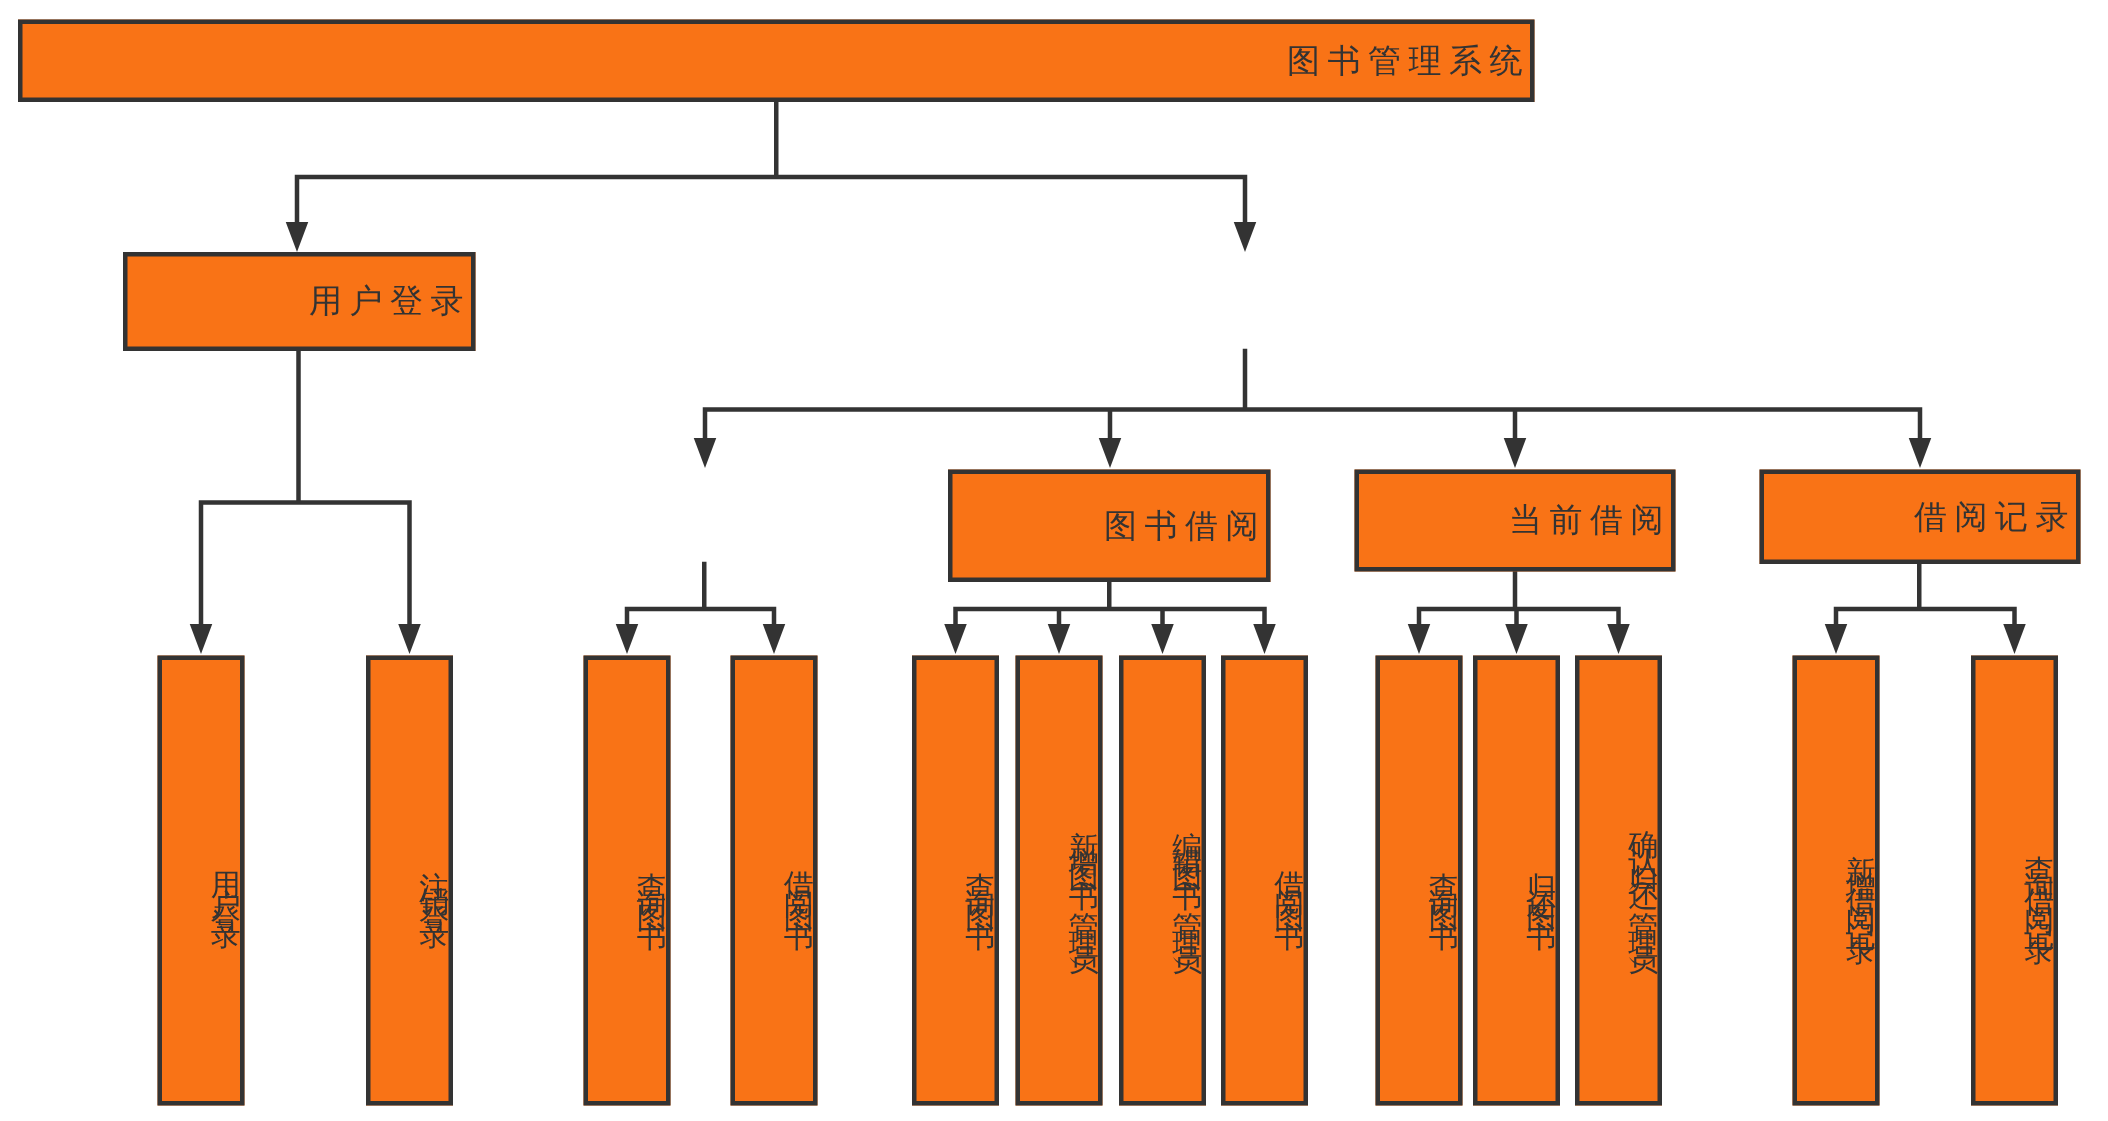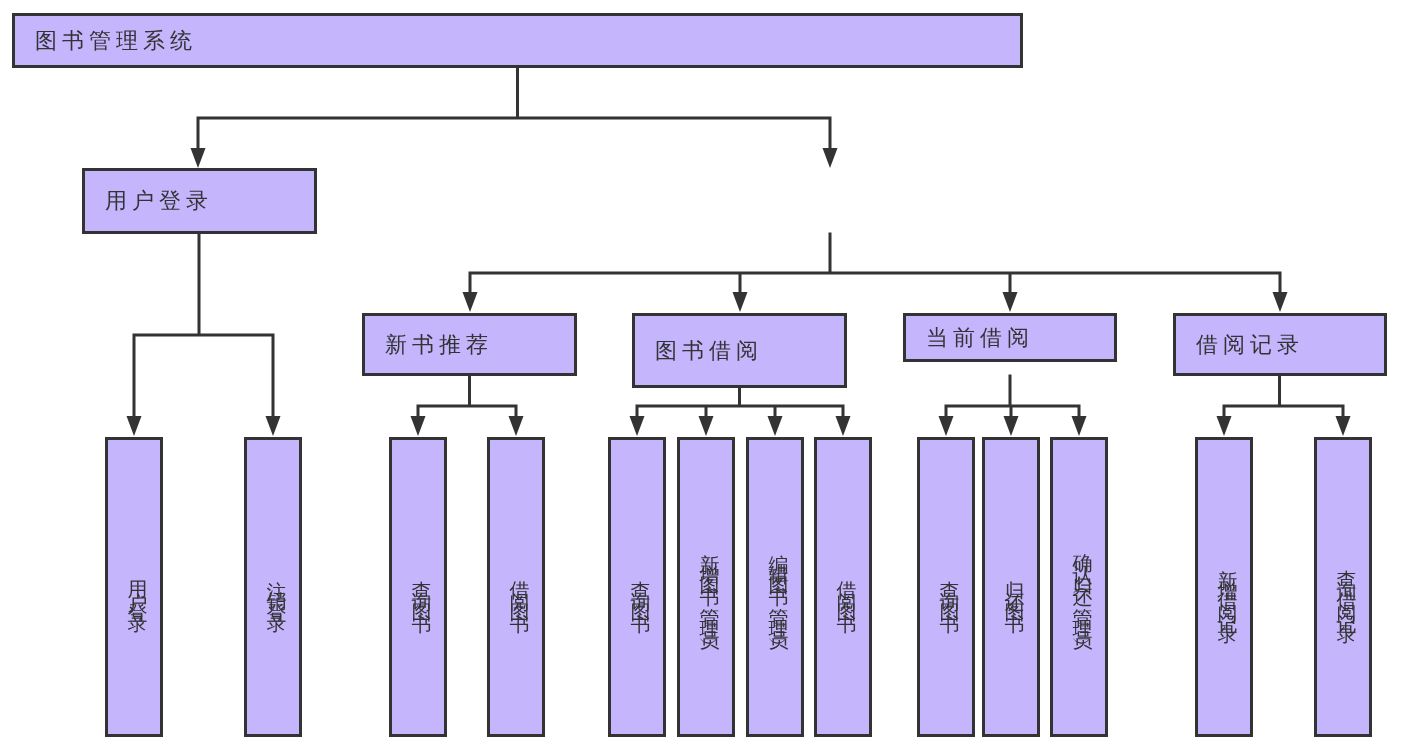--- a/index.html
+++ b/index.html
@@ -15,25 +15,25 @@
   .connector { position: absolute; left: 0; top: 0; }
   .connector path {
     fill: none;
     stroke: var(--line, #333333);
     stroke-width: 3;
     stroke-linecap: square;
   }
   .connector polygon { fill: var(--line, #333333); }
   .node {
     position: absolute;
-    background: #c4b5fd;
+    background: #f97316;
     border: 3px solid var(--line, #333333);
     display: flex;
     align-items: center;
-    justify-content: flex-start;
+    justify-content: flex-end;
     padding-left: 20px;
   }
   .hlabel {
     font-size: 22px;
     letter-spacing: 5px;
     color: #333333;
     white-space: nowrap;
   }
   .leaf .vlabel {
     writing-mode: vertical-rl;
@@ -90,27 +90,24 @@
   </svg>
 
   <div class="node" style="left:12px;top:13px;width:1011px;height:55px">
     <span class="hlabel">图书管理系统</span>
   </div>
 
   <div class="node" style="left:82px;top:168px;width:235px;height:66px">
     <span class="hlabel">用户登录</span>
   </div>
 
-  <div class="node" style="left:362px;top:313px;width:215px;height:63px">
-    <span class="hlabel">新书推荐</span>
-  </div>
   <div class="node" style="left:632px;top:313px;width:215px;height:75px">
     <span class="hlabel">图书借阅</span>
   </div>
-  <div class="node" style="left:903px;top:313px;width:214px;height:49px">
+  <div class="node" style="left:903px;top:313px;width:214px;height:68px">
     <span class="hlabel">当前借阅</span>
   </div>
   <div class="node" style="left:1173px;top:313px;width:214px;height:63px">
     <span class="hlabel">借阅记录</span>
   </div>
 
   <div class="node leaf" style="left:105px;top:437px;width:58px;height:300px">
     <span class="vlabel">用户登录</span>
   </div>
   <div class="node leaf" style="left:244px;top:437px;width:58px;height:300px">

